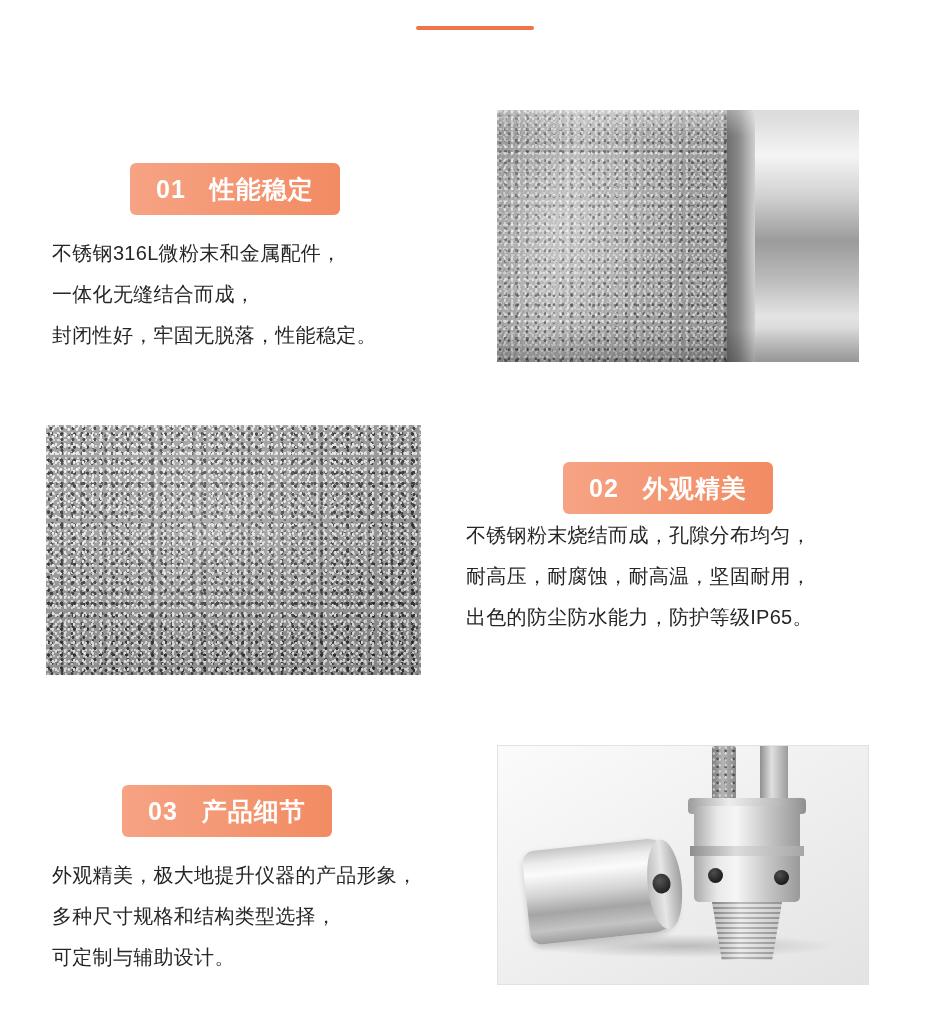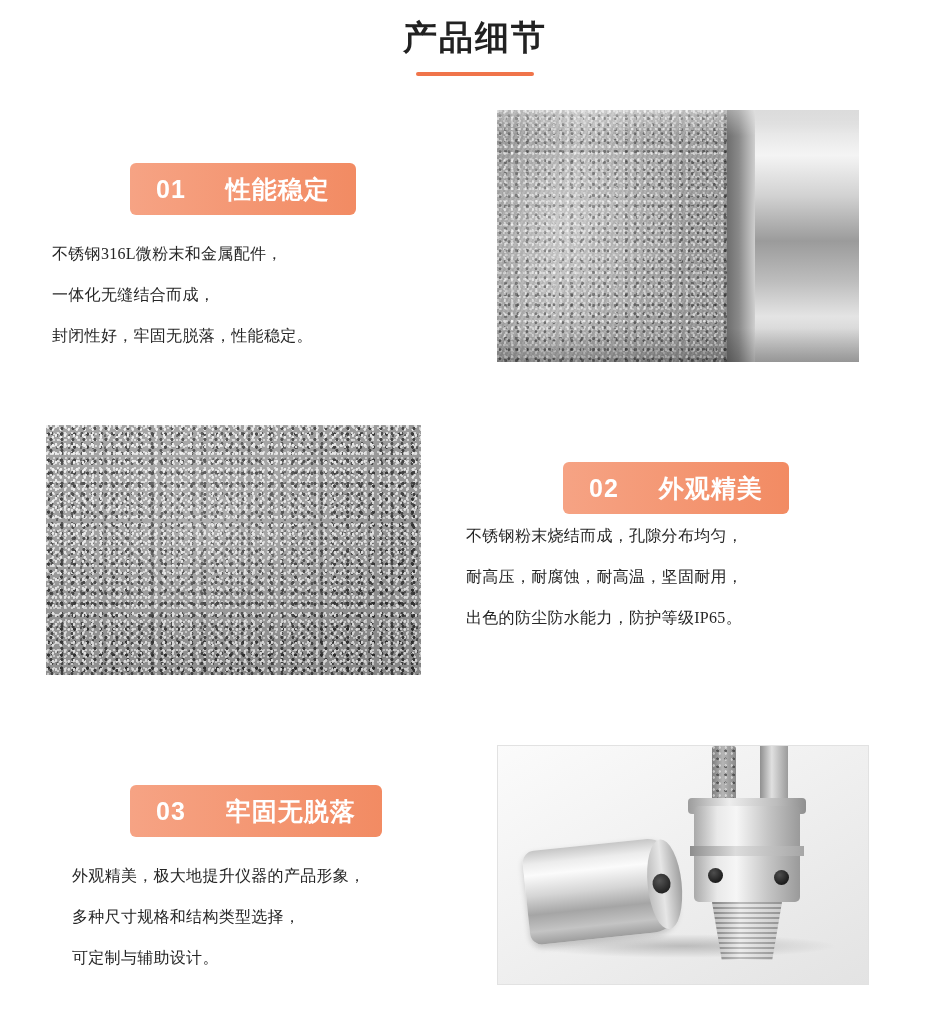--- a/index.html
+++ b/index.html
@@ -52,32 +52,31 @@
     color: #ffffff;
   }
   .badge .num {
     font-size: 25px;
     font-weight: bold;
     letter-spacing: 1px;
   }
   .badge .txt {
     font-size: 25px;
     font-weight: bold;
-    margin-left: 40px;
+    margin-left: 24px;
     letter-spacing: 1px;
   }
 
   .body-text {
     position: absolute;
-    font-size: 16px;
+    font-size: 20px;
     line-height: 41px;
     color: #262626;
     letter-spacing: 0.3px;
     white-space: pre-line;
-    font-family: Liberation Serif, serif;
   }
 
   .photo {
     position: absolute;
     overflow: hidden;
     background: #cfcfcf;
   }
 
   
   #photo-1 {
@@ -237,21 +236,20 @@
     position:absolute; left:262px; top:-22px; width:28px; height:22px;
     background: linear-gradient(90deg,#8a8a8a,#dcdcdc 45%,#949494 100%);
     clip-path: polygon(50% 0, 100% 100%, 0 100%);
   }
   .p3-inner { position:absolute; left:0; top:0; width:372px; height:240px; }
 </style>
 </head>
 <body>
 
 <div class="page-title-wrap">
-  <div class="page-title">产品细节</div>
   <div class="title-underline"></div>
 </div>
 
 <div class="badge" style="left:130px; top:163px;">
   <span class="num">01</span>
   <span class="txt">性能稳定</span>
 </div>
 <div class="body-text" style="left:52px; top:233px; width:430px;">不锈钢316L微粉末和金属配件，
 一体化无缝结合而成，
 封闭性好，牢固无脱落，性能稳定。</div>
@@ -271,25 +269,25 @@
 </div>
 
 <div class="badge" style="left:563px; top:462px;justify-content:space-between;">
   <span class="num">02</span>
   <span class="txt">外观精美</span>
 </div>
 <div class="body-text" style="left:466px; top:515px; width:460px;">不锈钢粉末烧结而成，孔隙分布均匀，
 耐高压，耐腐蚀，耐高温，坚固耐用，
 出色的防尘防水能力，防护等级IP65。</div>
 
-<div class="badge" style="left:130px; top:785px;">
+<div class="badge" style="left:122px; top:785px;">
   <span class="num">03</span>
-  <span class="txt">牢固无脱落</span>
-</div>
-<div class="body-text" style="left:52px; top:855px; width:440px;margin-left:20px;">外观精美，极大地提升仪器的产品形象，
+  <span class="txt">产品细节</span>
+</div>
+<div class="body-text" style="left:52px; top:855px; width:440px;">外观精美，极大地提升仪器的产品形象，
 多种尺寸规格和结构类型选择，
 可定制与辅助设计。</div>
 
 <div class="photo" id="photo-3">
   <div class="p3-bg"></div>
   <div class="p3-inner">
     <div class="p3-shadow"></div>
     <div class="p3-cyl">
       <div class="p3-cyl-face"></div>
       <div class="p3-cyl-hole"></div>

